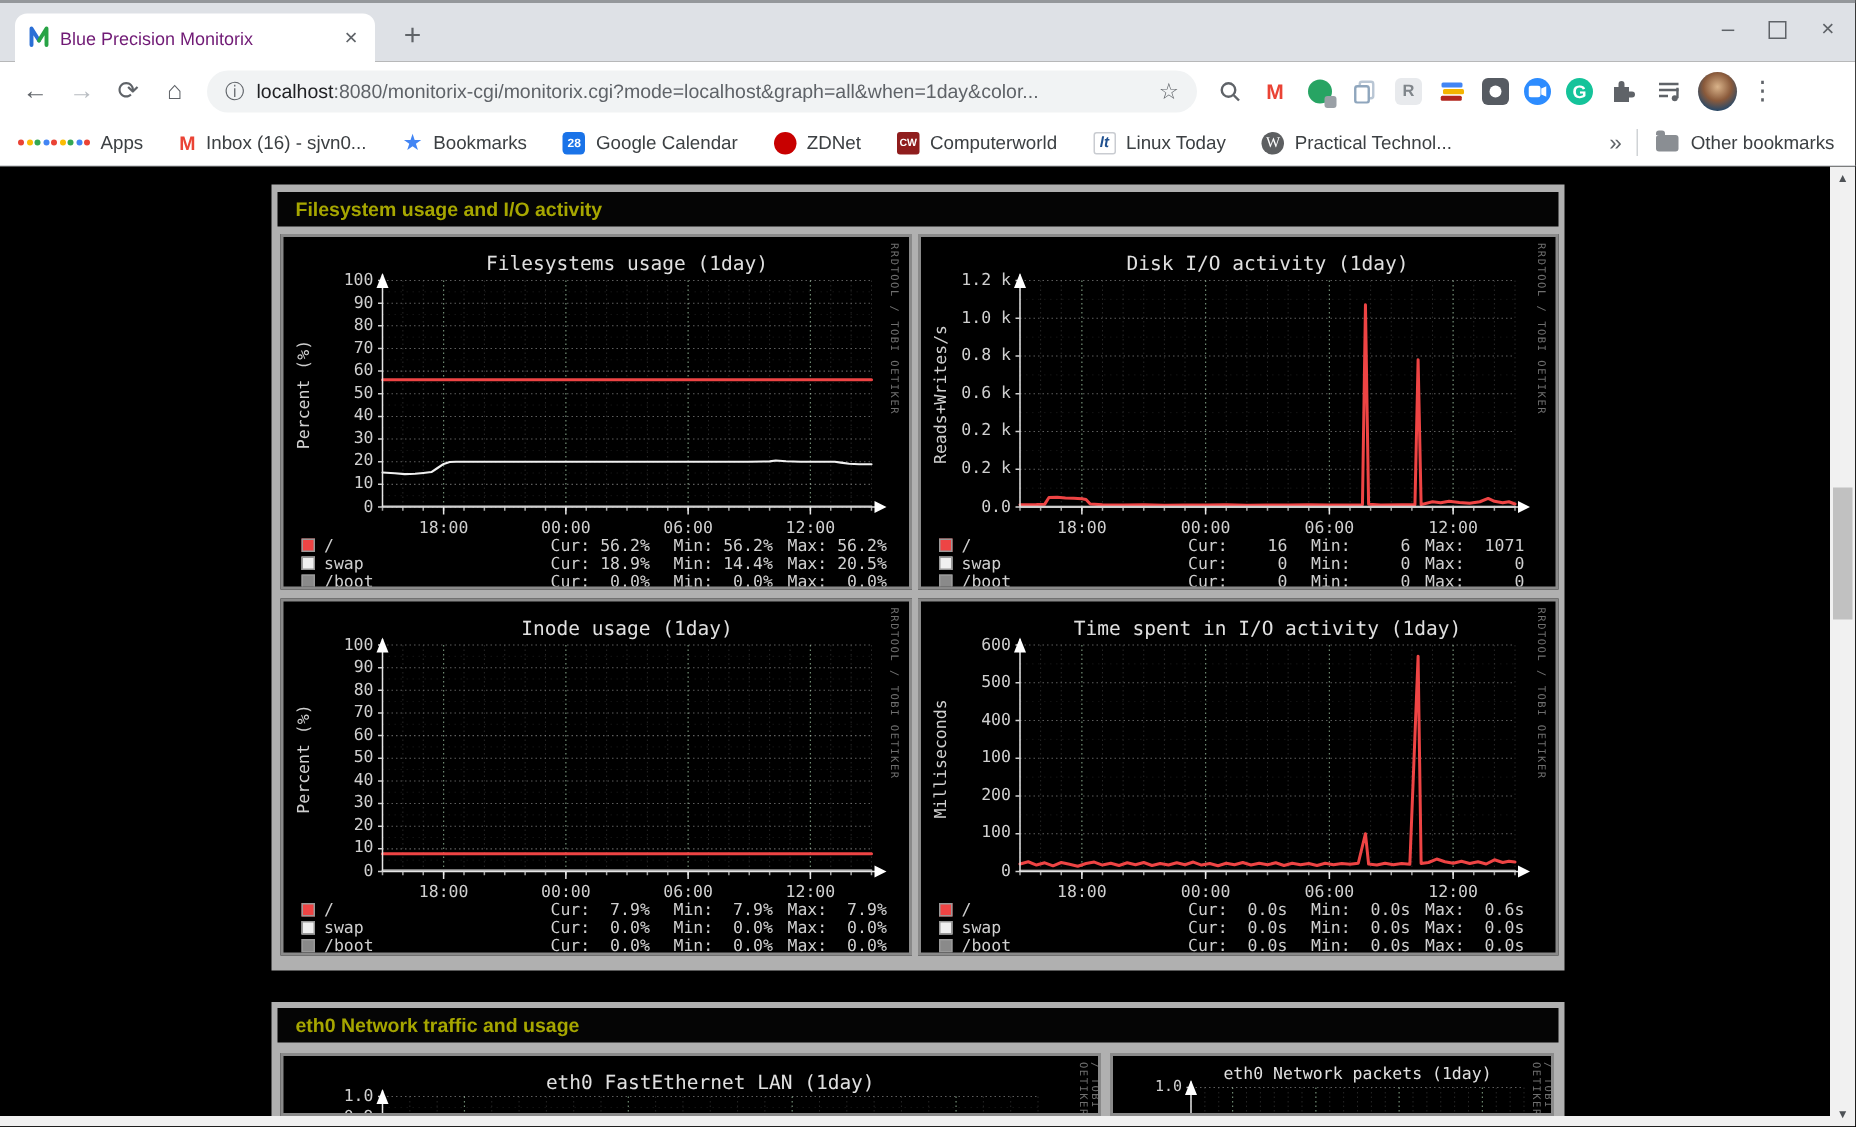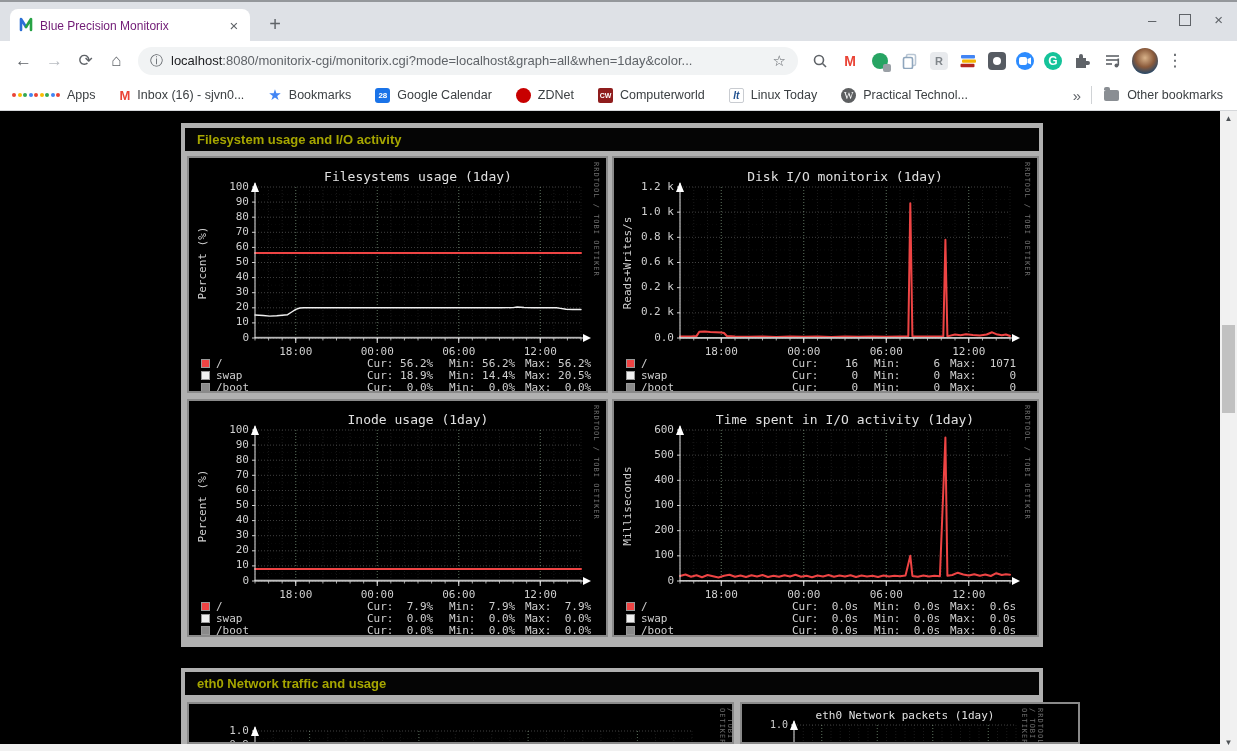--- a/index.html
+++ b/index.html
@@ -435,21 +435,21 @@
           <line x1="63" y1="180" x2="66" y2="180" stroke="#cfcfcf" stroke-width="1"></line>
           <line x1="63" y1="154.83333333333334" x2="66" y2="154.83333333333334" stroke="#cfcfcf" stroke-width="1"></line>
           <line x1="63" y1="129.66666666666666" x2="66" y2="129.66666666666666" stroke="#cfcfcf" stroke-width="1"></line>
           <line x1="63" y1="104.5" x2="66" y2="104.5" stroke="#cfcfcf" stroke-width="1"></line>
           <line x1="63" y1="79.33333333333333" x2="66" y2="79.33333333333333" stroke="#cfcfcf" stroke-width="1"></line>
           <line x1="63" y1="54.166666666666664" x2="66" y2="54.166666666666664" stroke="#cfcfcf" stroke-width="1"></line>
           <line x1="63" y1="29" x2="66" y2="29" stroke="#cfcfcf" stroke-width="1"></line>
           <polygon points="62,34 70,34 66,24" fill="#fff"></polygon>
           <polygon points="398,176 398,184 406,180" fill="#fff"></polygon>
         </svg>
-        <div style="position: absolute; line-height: 1.15; font-family: &quot;DejaVu Sans Mono&quot;, monospace; left: 81px; top: 12px; width: 300px; text-align: center; font-size: 13px; color: rgb(224, 224, 224);">Disk I/O monitorix  (1day)</div>
+        <div style="position: absolute; line-height: 1.15; font-family: &quot;DejaVu Sans Mono&quot;, monospace; left: 81px; top: 12px; width: 300px; text-align: center; font-size: 13px; color: rgb(224, 224, 224);">Disk I/O activity  (1day)</div>
         <div style="position: absolute; line-height: 1.15; color: rgb(207, 207, 207); font-family: &quot;DejaVu Sans Mono&quot;, monospace; font-size: 11px; white-space: nowrap; left: 14px; top: 104.5px; transform: translate(-50%, -50%) rotate(-90deg);">Reads+Writes/s</div>
         <div style="position: absolute; line-height: 1.15; color: rgb(207, 207, 207); font-family: &quot;DejaVu Sans Mono&quot;, monospace; left: 14px; top: 173.5px; width: 46px; text-align: right; font-size: 11px;">0.0</div>
         <div style="position: absolute; line-height: 1.15; color: rgb(207, 207, 207); font-family: &quot;DejaVu Sans Mono&quot;, monospace; left: 14px; top: 148.333px; width: 46px; text-align: right; font-size: 11px;">0.2 k</div>
         <div style="position: absolute; line-height: 1.15; color: rgb(207, 207, 207); font-family: &quot;DejaVu Sans Mono&quot;, monospace; left: 14px; top: 123.167px; width: 46px; text-align: right; font-size: 11px;">0.2 k</div>
         <div style="position: absolute; line-height: 1.15; color: rgb(207, 207, 207); font-family: &quot;DejaVu Sans Mono&quot;, monospace; left: 14px; top: 98px; width: 46px; text-align: right; font-size: 11px;">0.6 k</div>
         <div style="position: absolute; line-height: 1.15; color: rgb(207, 207, 207); font-family: &quot;DejaVu Sans Mono&quot;, monospace; left: 14px; top: 72.8333px; width: 46px; text-align: right; font-size: 11px;">0.8 k</div>
         <div style="position: absolute; line-height: 1.15; color: rgb(207, 207, 207); font-family: &quot;DejaVu Sans Mono&quot;, monospace; left: 14px; top: 47.6667px; width: 46px; text-align: right; font-size: 11px;">1.0 k</div>
         <div style="position: absolute; line-height: 1.15; color: rgb(207, 207, 207); font-family: &quot;DejaVu Sans Mono&quot;, monospace; left: 14px; top: 22.5px; width: 46px; text-align: right; font-size: 11px;">1.2 k</div>
         <div style="position: absolute; line-height: 1.15; color: rgb(207, 207, 207); font-family: &quot;DejaVu Sans Mono&quot;, monospace; left: 77.25px; top: 188px; width: 60px; text-align: center; font-size: 11px;">18:00</div>
         <div style="position: absolute; line-height: 1.15; color: rgb(207, 207, 207); font-family: &quot;DejaVu Sans Mono&quot;, monospace; left: 159.75px; top: 188px; width: 60px; text-align: center; font-size: 11px;">00:00</div>
@@ -787,25 +787,26 @@
           <line x1="503" y1="172" x2="503" y2="174.5" stroke="#cfcfcf" stroke-width="1" opacity="0.8"></line>
           <line x1="120.625" y1="172" x2="120.625" y2="177" stroke="#e8e8e8" stroke-width="1"></line>
           <line x1="229.875" y1="172" x2="229.875" y2="177" stroke="#e8e8e8" stroke-width="1"></line>
           <line x1="339.125" y1="172" x2="339.125" y2="177" stroke="#e8e8e8" stroke-width="1"></line>
           <line x1="448.375" y1="172" x2="448.375" y2="177" stroke="#e8e8e8" stroke-width="1"></line>
           <line x1="63" y1="27" x2="66" y2="27" stroke="#cfcfcf" stroke-width="1"></line>
           <line x1="63" y1="41.5" x2="66" y2="41.5" stroke="#cfcfcf" stroke-width="1"></line>
           <polygon points="62,32 70,32 66,22" fill="#fff"></polygon>
           <polygon points="505,168 505,176 513,172" fill="#fff"></polygon>
         </svg>
+        <div style="position: absolute; line-height: 1.15; font-family: &quot;DejaVu Sans Mono&quot;, monospace; left: 134.5px; top: 12px; width: 300px; text-align: center; font-size: 13px; color: rgb(224, 224, 224);">eth0 FastEthernet LAN  (1day)</div>
         <div style="position: absolute; line-height: 1.15; color: rgb(207, 207, 207); font-family: &quot;DejaVu Sans Mono&quot;, monospace; left: 14px; top: 20.5px; width: 46px; text-align: right; font-size: 11px;">1.0</div>
         <div style="position: absolute; line-height: 1.15; color: rgb(207, 207, 207); font-family: &quot;DejaVu Sans Mono&quot;, monospace; left: 14px; top: 35px; width: 46px; text-align: right; font-size: 11px;">0.9</div>
         <div style="position: absolute; line-height: 1.15; font-family: &quot;DejaVu Sans Mono&quot;, monospace; left: 529px; top: 4px; font-size: 7px; color: rgb(111, 111, 111); letter-spacing: 1px; writing-mode: vertical-rl;">RRDTOOL / TOBI OETIKER</div>
       </div>
-    <div class="panel" style="left:740px;top:591px;width:340px;height:42px">
+    <div class="panel" style="left:740px;top:591px;width:296px;height:42px">
         <svg width="292" height="38" style="position:absolute;left:0;top:0">
           <line x1="52" y1="21" x2="52" y2="81" stroke="#9a9a9a" stroke-width="0.6" stroke-dasharray="1,2" opacity="0.28"></line>
           <line x1="61.25" y1="21" x2="61.25" y2="81" stroke="#9a9a9a" stroke-width="0.6" stroke-dasharray="1,2" opacity="0.28"></line>
           <line x1="70.5" y1="21" x2="70.5" y2="81" stroke="#9a9a9a" stroke-width="0.6" stroke-dasharray="1,2" opacity="0.28"></line>
           <line x1="79.75" y1="21" x2="79.75" y2="81" stroke="#9a9a9a" stroke-width="0.6" stroke-dasharray="1,2" opacity="0.28"></line>
           <line x1="89" y1="21" x2="89" y2="81" stroke="#9a9a9a" stroke-width="0.6" stroke-dasharray="1,2" opacity="0.28"></line>
           <line x1="98.25" y1="21" x2="98.25" y2="81" stroke="#9a9a9a" stroke-width="0.6" stroke-dasharray="1,2" opacity="0.28"></line>
           <line x1="107.5" y1="21" x2="107.5" y2="81" stroke="#9a9a9a" stroke-width="0.6" stroke-dasharray="1,2" opacity="0.28"></line>
           <line x1="116.75" y1="21" x2="116.75" y2="81" stroke="#9a9a9a" stroke-width="0.6" stroke-dasharray="1,2" opacity="0.28"></line>
           <line x1="126" y1="21" x2="126" y2="81" stroke="#9a9a9a" stroke-width="0.6" stroke-dasharray="1,2" opacity="0.28"></line>

